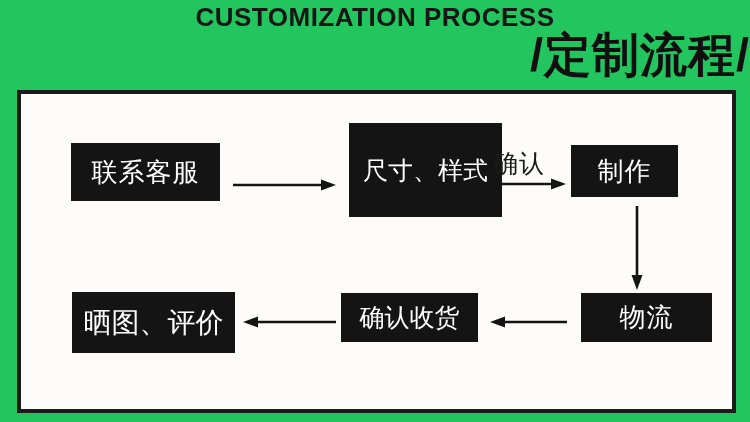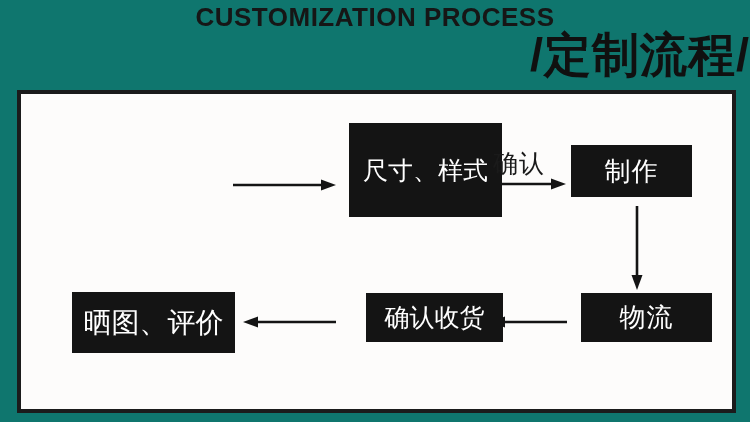--- a/index.html
+++ b/index.html
@@ -5,21 +5,21 @@
   html, body {
     margin: 0;
     padding: 0;
     background: #fbfaf9;
     font-family: "Liberation Sans", "DejaVu Sans", sans-serif;
   }
   .stage {
     position: relative;
     width: 750px;
     height: 422px;
-    background: #0f766e;
+    background: #22c55e;
     overflow: hidden;
   }
   .title-en {
     position: absolute;
     left: 0;
     top: 2px;
     width: 750px;
     text-align: center;
     font-size: 26px;
     font-weight: 700;
@@ -54,23 +54,23 @@
     color: #ffffff;
     display: flex;
     align-items: center;
     justify-content: center;
     font-size: 26px;
     letter-spacing: 1px;
     white-space: nowrap;
   }
   .node-contact  { left: 71px;  top: 143px; width: 149px; height: 58px; }
   .node-size     { left: 349px; top: 123px; width: 153px; height: 94px; font-size: 25px; letter-spacing: 0; }
-  .node-make     { left: 571px; top: 145px; width: 121px; height: 52px; }
+  .node-make     { left: 571px; top: 145px; width: 107px; height: 52px; }
   .node-ship     { left: 581px; top: 293px; width: 131px; height: 49px; }
-  .node-receipt  { left: 366px; top: 293px; width: 137px; height: 49px; font-size: 25px; letter-spacing: 0; }
+  .node-receipt  { left: 341px; top: 293px; width: 137px; height: 49px; font-size: 25px; letter-spacing: 0; }
   .node-review   { left: 72px;  top: 292px; width: 163px; height: 61px; font-size: 28px; letter-spacing: 0; }
   .edge-label {
     position: absolute;
     left: 493px;
     top: 147px;
     width: 64px;
     text-align: left;
     font-size: 25px;
     color: #1a1a1a;
     letter-spacing: 1px;
@@ -118,20 +118,21 @@
     <g>
       <line x1="567" y1="322" x2="505" y2="322"></line>
       <polygon points="505,316.5 505,327.5 490,322"></polygon>
     </g>
     <g>
       <line x1="336" y1="322" x2="258" y2="322"></line>
       <polygon points="258,316.5 258,327.5 243,322"></polygon>
     </g>
   </svg>
 
+  <div class="node node-contact">联系客服</div>
   <div class="node node-size">尺寸、样式</div>
   <div class="node node-make">制作</div>
   <div class="node node-ship">物流</div>
   <div class="node node-receipt">确认收货</div>
   <div class="node node-review">晒图、评价</div>
 
   <div class="edge-label">确认</div>
 
 </div>
 

